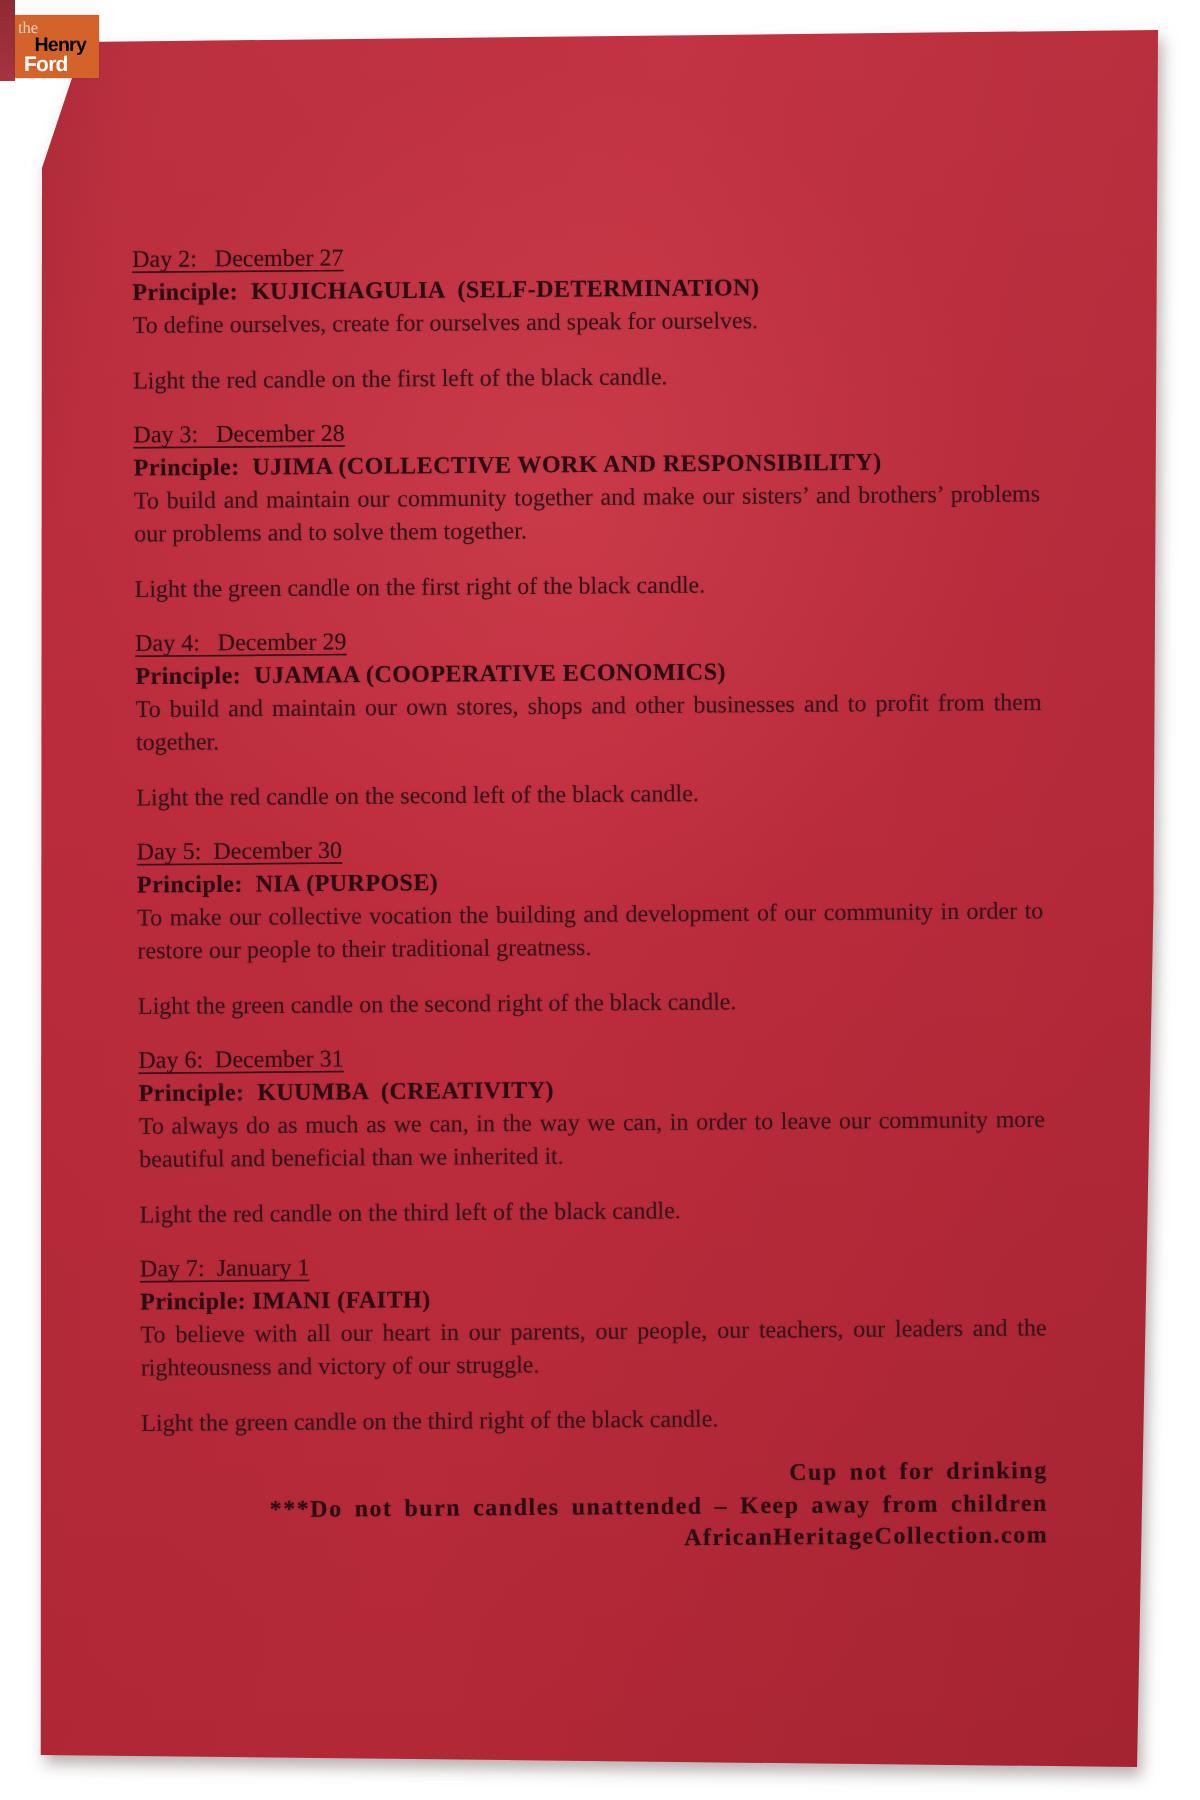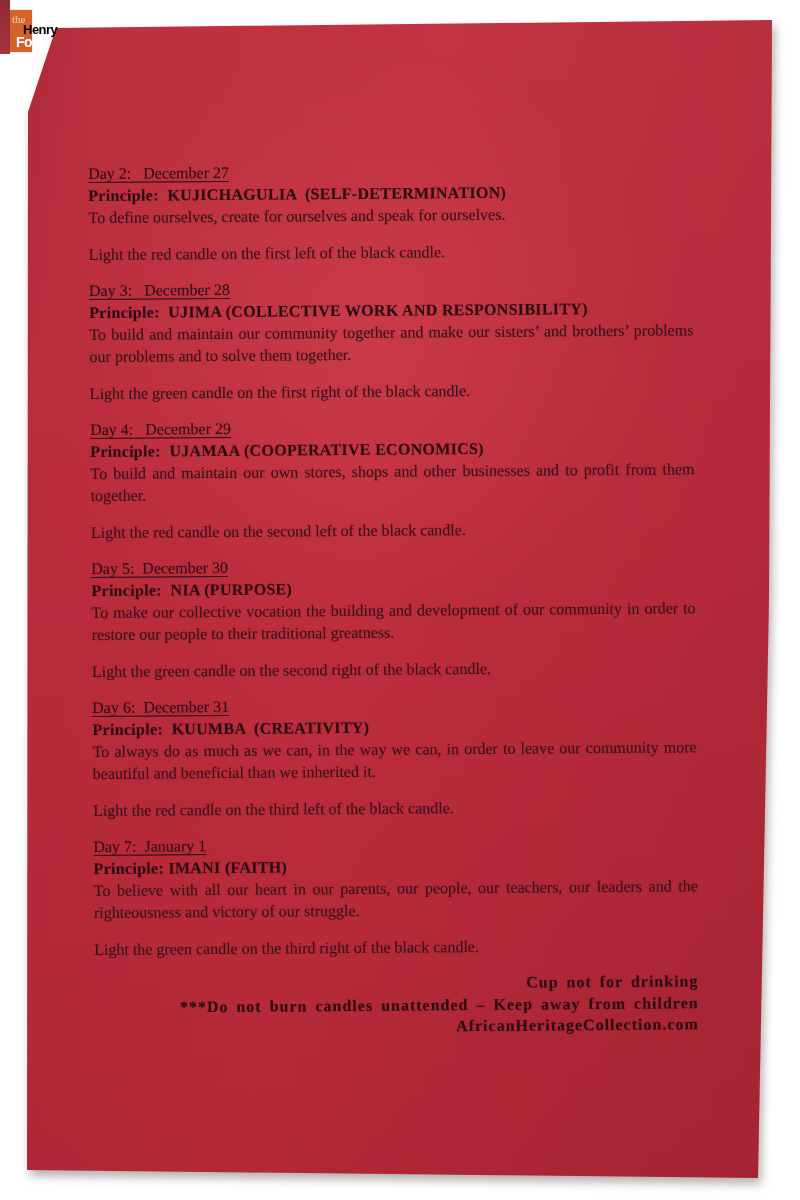--- a/index.html
+++ b/index.html
@@ -15,21 +15,21 @@
   .edge-strip {
     position: absolute; left: 0; top: 0;
     width: 10px; height: 54px;
     background: linear-gradient(180deg, #8f2a33, #a83340);
     z-index: 2;
   }
 
   
   .logo {
     position: absolute; left: 10px; top: 10px;
-    width: 22px; height: 42px;
+    width: 56px; height: 42px;
     background: #d4622b;
     z-index: 3;
     font-family: "Liberation Sans", sans-serif;
     box-shadow: 0 0 1px rgba(120,50,10,0.5);
   }
   .logo .the {
     position: absolute; left: 2px; top: 3px;
     font-size: 11px; color: #f3d2b4;
     font-family: "Liberation Serif", serif;
   }

